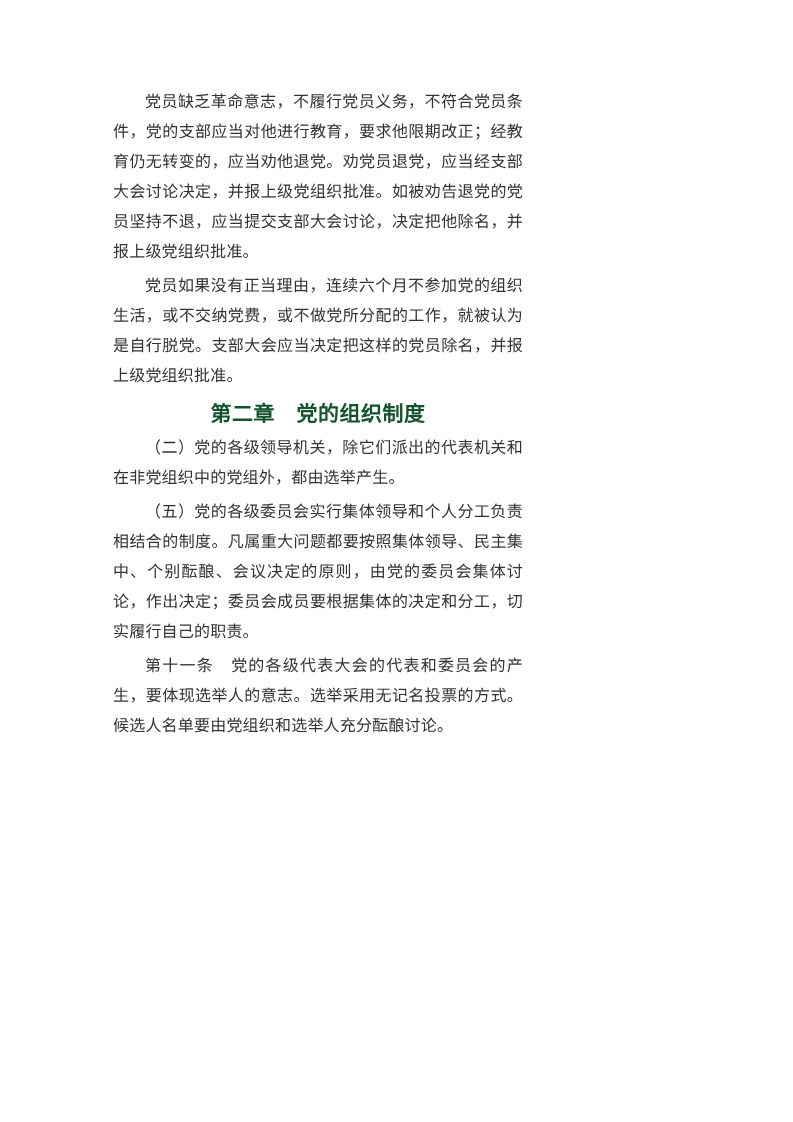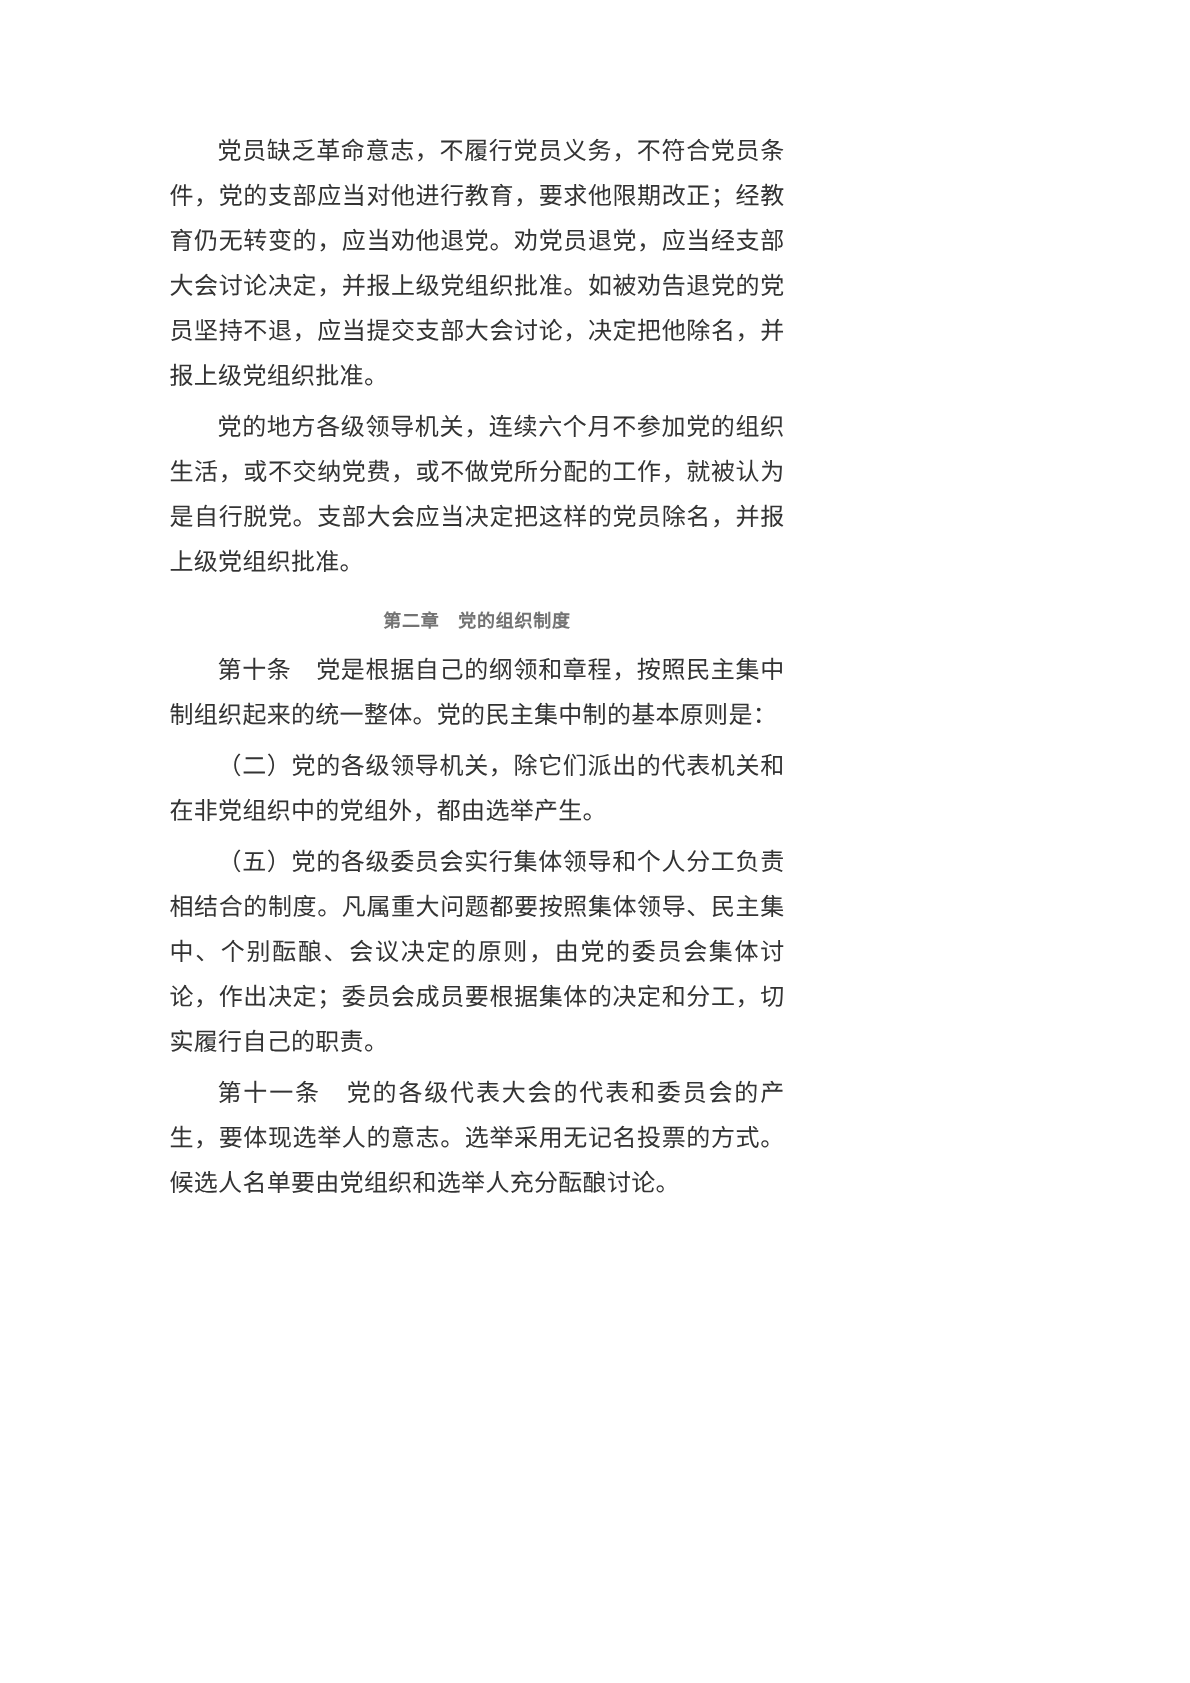--- a/index.html
+++ b/index.html
@@ -24,33 +24,32 @@
   }
   .page p {
     margin: 0 0 4px 0;
     text-indent: 2em;
     letter-spacing: 0.2px;
   }
   .chapter-heading {
     margin: 8px 0 4px 0;
     text-align: center;
     text-indent: 0;
-    font-size: 12px;
+    font-size: 21px;
     font-weight: bold;
     line-height: 30px;
-    color: #737373;
+    color: #14532d;
     letter-spacing: 0.5px;
   }
 </style>
 </head>
 <body>
 
 <div class="page">
   <p>党员缺乏革命意志，不履行党员义务，不符合党员条件，党的支部应当对他进行教育，要求他限期改正；经教育仍无转变的，应当劝他退党。劝党员退党，应当经支部大会讨论决定，并报上级党组织批准。如被劝告退党的党员坚持不退，应当提交支部大会讨论，决定把他除名，并报上级党组织批准。</p>
-  <p>党的地方各级领导机关，连续六个月不参加党的组织生活，或不交纳党费，或不做党所分配的工作，就被认为是自行脱党。支部大会应当决定把这样的党员除名，并报上级党组织批准。</p>
+  <p>党员如果没有正当理由，连续六个月不参加党的组织生活，或不交纳党费，或不做党所分配的工作，就被认为是自行脱党。支部大会应当决定把这样的党员除名，并报上级党组织批准。</p>
 
   <h2 class="chapter-heading">第二章　党的组织制度</h2>
 
-  <p>第十条　党是根据自己的纲领和章程，按照民主集中制组织起来的统一整体。党的民主集中制的基本原则是：</p>
   <p>（二）党的各级领导机关，除它们派出的代表机关和在非党组织中的党组外，都由选举产生。</p>
   <p>（五）党的各级委员会实行集体领导和个人分工负责相结合的制度。凡属重大问题都要按照集体领导、民主集中、个别酝酿、会议决定的原则，由党的委员会集体讨论，作出决定；委员会成员要根据集体的决定和分工，切实履行自己的职责。</p>
   <p>第十一条　党的各级代表大会的代表和委员会的产生，要体现选举人的意志。选举采用无记名投票的方式。候选人名单要由党组织和选举人充分酝酿讨论。</p>
 </div>
 
 </body></html>

